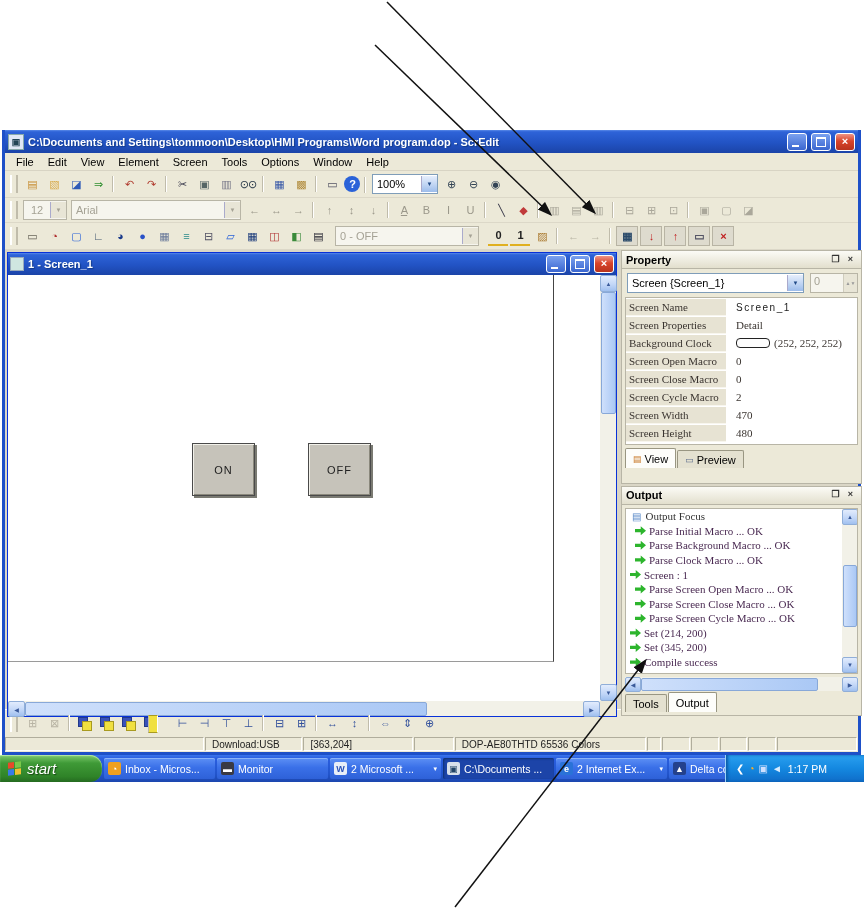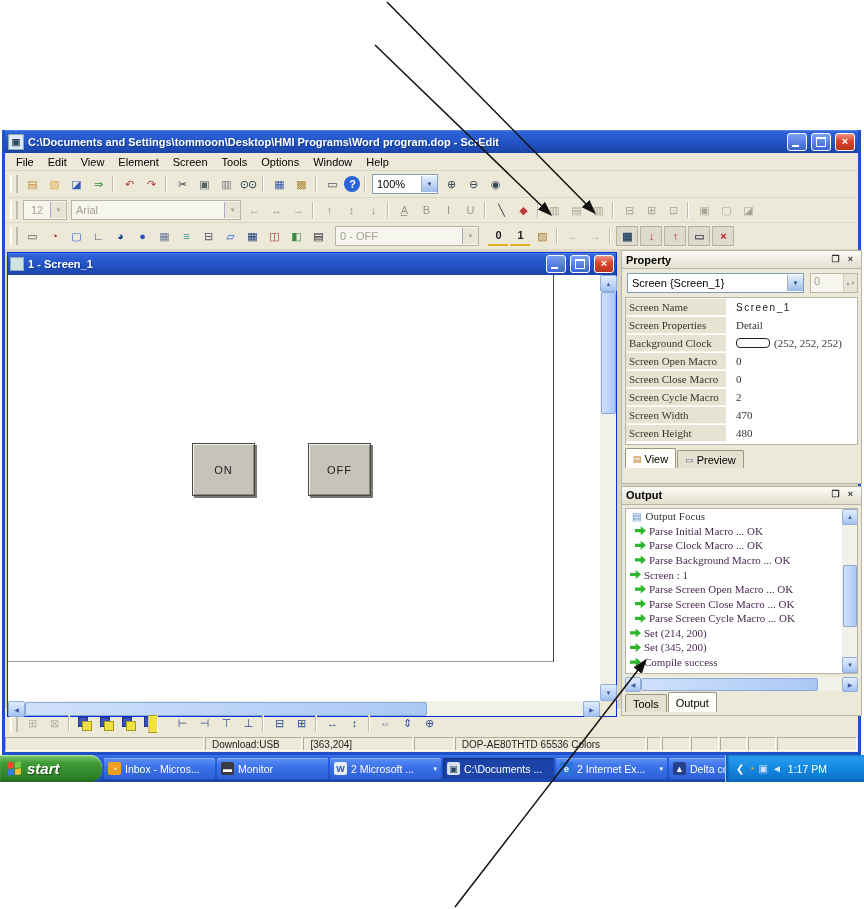--- a/index.html
+++ b/index.html
@@ -121,21 +121,21 @@
   
   .btb{height:26px;display:flex;align-items:center;background:#ece9d8;border-top:1px solid #fff;padding-left:2px;}
   .statusbar{height:16px;display:flex;align-items:stretch;background:#ece9d8;font-size:10px;color:#222;}
   .spane{border:1px solid;border-color:#b0ad9c #fff #fff #b0ad9c;margin:1px 1px 1px 0;
        display:flex;align-items:center;padding:0 6px;white-space:nowrap;overflow:hidden;}
 
   
   .taskbar{position:absolute;left:0;top:755px;width:864px;height:27px;display:flex;align-items:stretch;
        background:linear-gradient(180deg,#3a75ec 0%,#2a5ee0 12%,#2255cc 70%,#1c46ae 100%);}
   .startbtn{width:94px;display:flex;align-items:center;gap:5px;padding-left:8px;color:#fff;
-       font-weight:bold;font-style:italic;font-size:15px;border-radius:0 12px 12px 0;
+       font-weight:normal;font-style:italic;font-size:15px;border-radius:0 12px 12px 0;
        background:linear-gradient(180deg,#7ecb6f 0%,#3f9a37 30%,#2f8328 80%,#256b20 100%);
        box-shadow:inset 0 1px 1px #b8e8a8;text-shadow:1px 1px 1px #1a4a14;}
   .flag{width:14px;height:14px;display:grid;grid-template-columns:6px 6px;grid-template-rows:6px 6px;gap:1px;transform:skewY(-6deg);}
   .flag i{display:block;} .flag i:nth-child(1){background:#e84a2a;} .flag i:nth-child(2){background:#7ac84a;}
   .flag i:nth-child(3){background:#3a7ae8;} .flag i:nth-child(4){background:#f0c030;}
   .tasks{flex:1;display:flex;align-items:center;gap:2px;padding:2px 2px;overflow:hidden;}
   .task{flex:0 0 103px;height:21px;display:flex;align-items:center;gap:4px;padding:0 4px;border-radius:2px;
        background:linear-gradient(180deg,#5d90f5,#3a70e8 45%,#2e61d8);box-shadow:inset 0 1px 0 #8ab2f8;
        color:#fff;font-size:10.5px;white-space:nowrap;overflow:hidden;}
   .task[data-active="true"]{background:#1c44a8;box-shadow:inset 1px 1px 2px #11306e;}
@@ -434,26 +434,26 @@
                 <span data-name="output-focus-label">Output Focus</span>
               </div>
 
                 <div class="oline" data-name="output-line" data-indent="true">
                   <span class="garrow" data-name="green-arrow-icon"></span>
                   <span data-name="output-line-text">Parse Initial Macro ... OK</span>
                 </div>
 
                 <div class="oline" data-name="output-line" data-indent="true">
                   <span class="garrow" data-name="green-arrow-icon"></span>
+                  <span data-name="output-line-text">Parse Background Macro ... OK</span>
+                </div>
+
+                <div class="oline" data-name="output-line" data-indent="true">
+                  <span class="garrow" data-name="green-arrow-icon"></span>
                   <span data-name="output-line-text">Parse Clock Macro ... OK</span>
-                </div>
-
-                <div class="oline" data-name="output-line" data-indent="true">
-                  <span class="garrow" data-name="green-arrow-icon"></span>
-                  <span data-name="output-line-text">Parse Background Macro ... OK</span>
                 </div>
 
                 <div class="oline" data-name="output-line">
                   <span class="garrow" data-name="green-arrow-icon"></span>
                   <span data-name="output-line-text">Screen : 1</span>
                 </div>
 
                 <div class="oline" data-name="output-line" data-indent="true">
                   <span class="garrow" data-name="green-arrow-icon"></span>
                   <span data-name="output-line-text">Parse Screen Open Macro ... OK</span>

